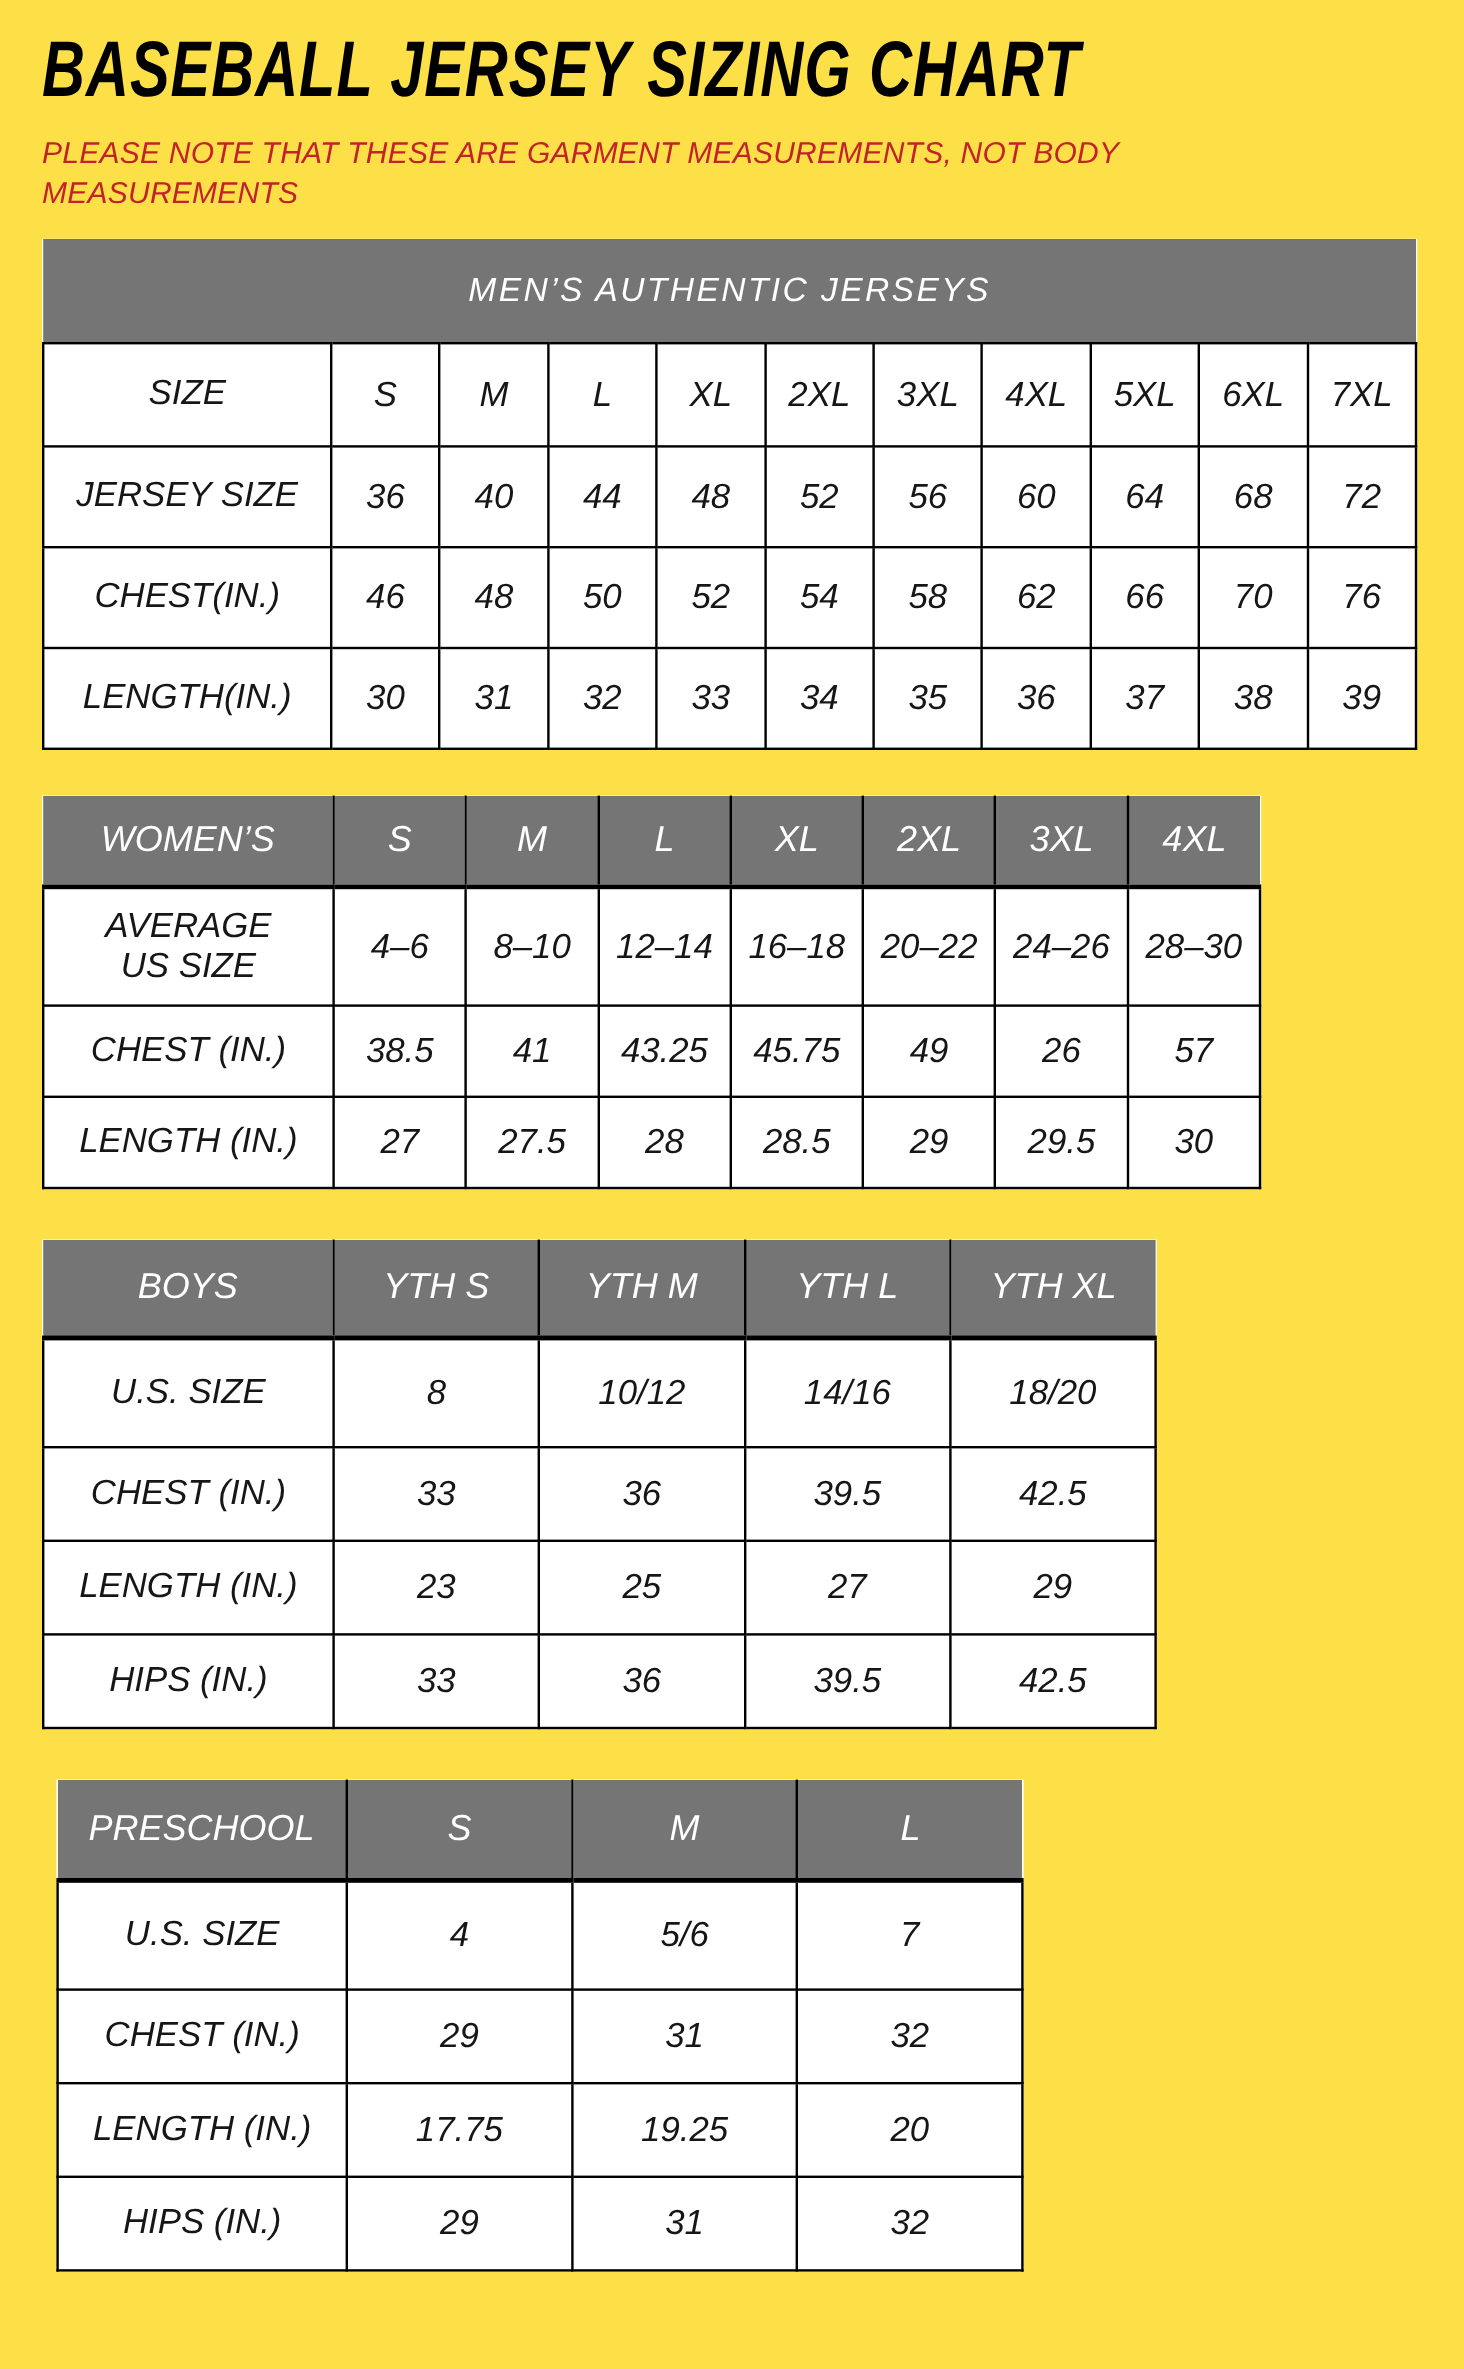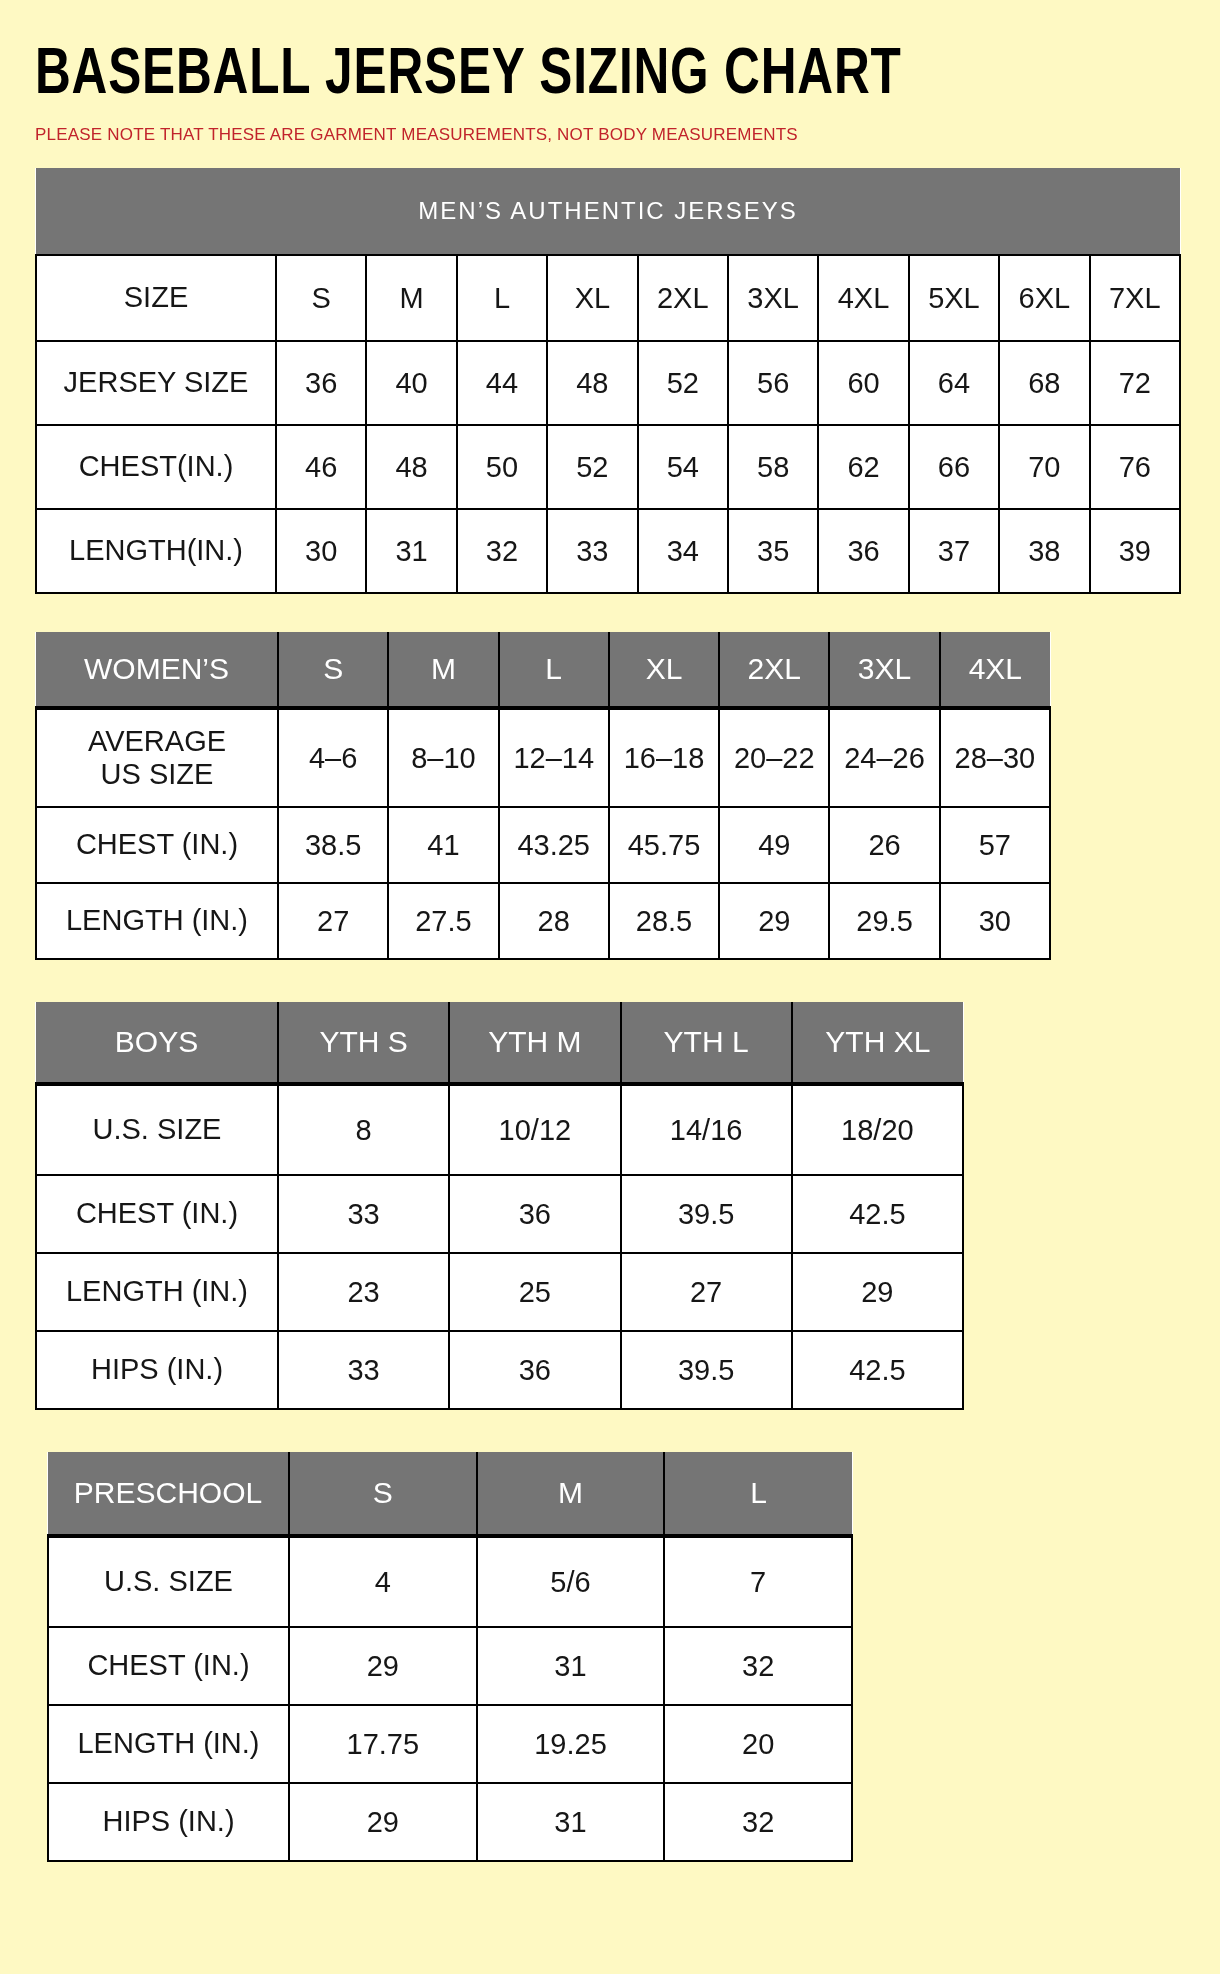--- a/index.html
+++ b/index.html
@@ -4,41 +4,41 @@
 <style>
   :root{
     --red:#C1232B;
     --gray:#757575;
     --ink:#161616;
   }
   html,body{margin:0;padding:0;background:#fff;}
   body{font-family:"Liberation Sans",sans-serif;color:var(--ink);}
   .page{
     width:1220px;height:1974px;box-sizing:border-box;
-    padding:38px 35px 0 35px;overflow:hidden;background:#fef9c3;
+    padding:26px 35px 0 35px;overflow:hidden;background:#fde047;font-style:italic;
   }
   h1.title{margin:0 0 14px 0;white-space:nowrap;line-height:1.0;height:70px;}
   .condense{
     display:inline-block;font-size:62px;font-weight:bold;line-height:1.05;
     letter-spacing:1px;transform:scale(0.80,1.06);transform-origin:0 55%;
     color:#000;
   }
   .note{
-    color:var(--red);font-size:17px;line-height:1.3;font-weight:normal;
+    color:var(--red);font-size:25px;line-height:1.3;font-weight:normal;
     max-width:930px;margin:16px 0 22px 0;letter-spacing:0.2px;
   }
   table{border-collapse:collapse;table-layout:fixed;background:#fff;}
   td{
     border:2px solid #000;text-align:center;vertical-align:middle;
     font-size:29px;padding:0;overflow:hidden;
   }
   td.label{white-space:pre-line;line-height:1.15;}
   td.band{
     background:var(--gray);color:#fff;border:none;
-    font-size:24px;letter-spacing:2px;height:86px;font-weight:normal;margin-top:28px;
+    font-size:28px;letter-spacing:2px;height:86px;font-weight:normal;margin-top:28px;
   }
   .hdr-row td{height:84px;}
   .hdr-row.gray td{
     background:var(--gray);color:#fff;border-top:none;
     border-bottom-width:4px;font-size:30px;
   }
   .hdr-row.gray td:first-child{border-left:none;}
   .hdr-row.gray td:last-child{border-right:none;}
 
   

